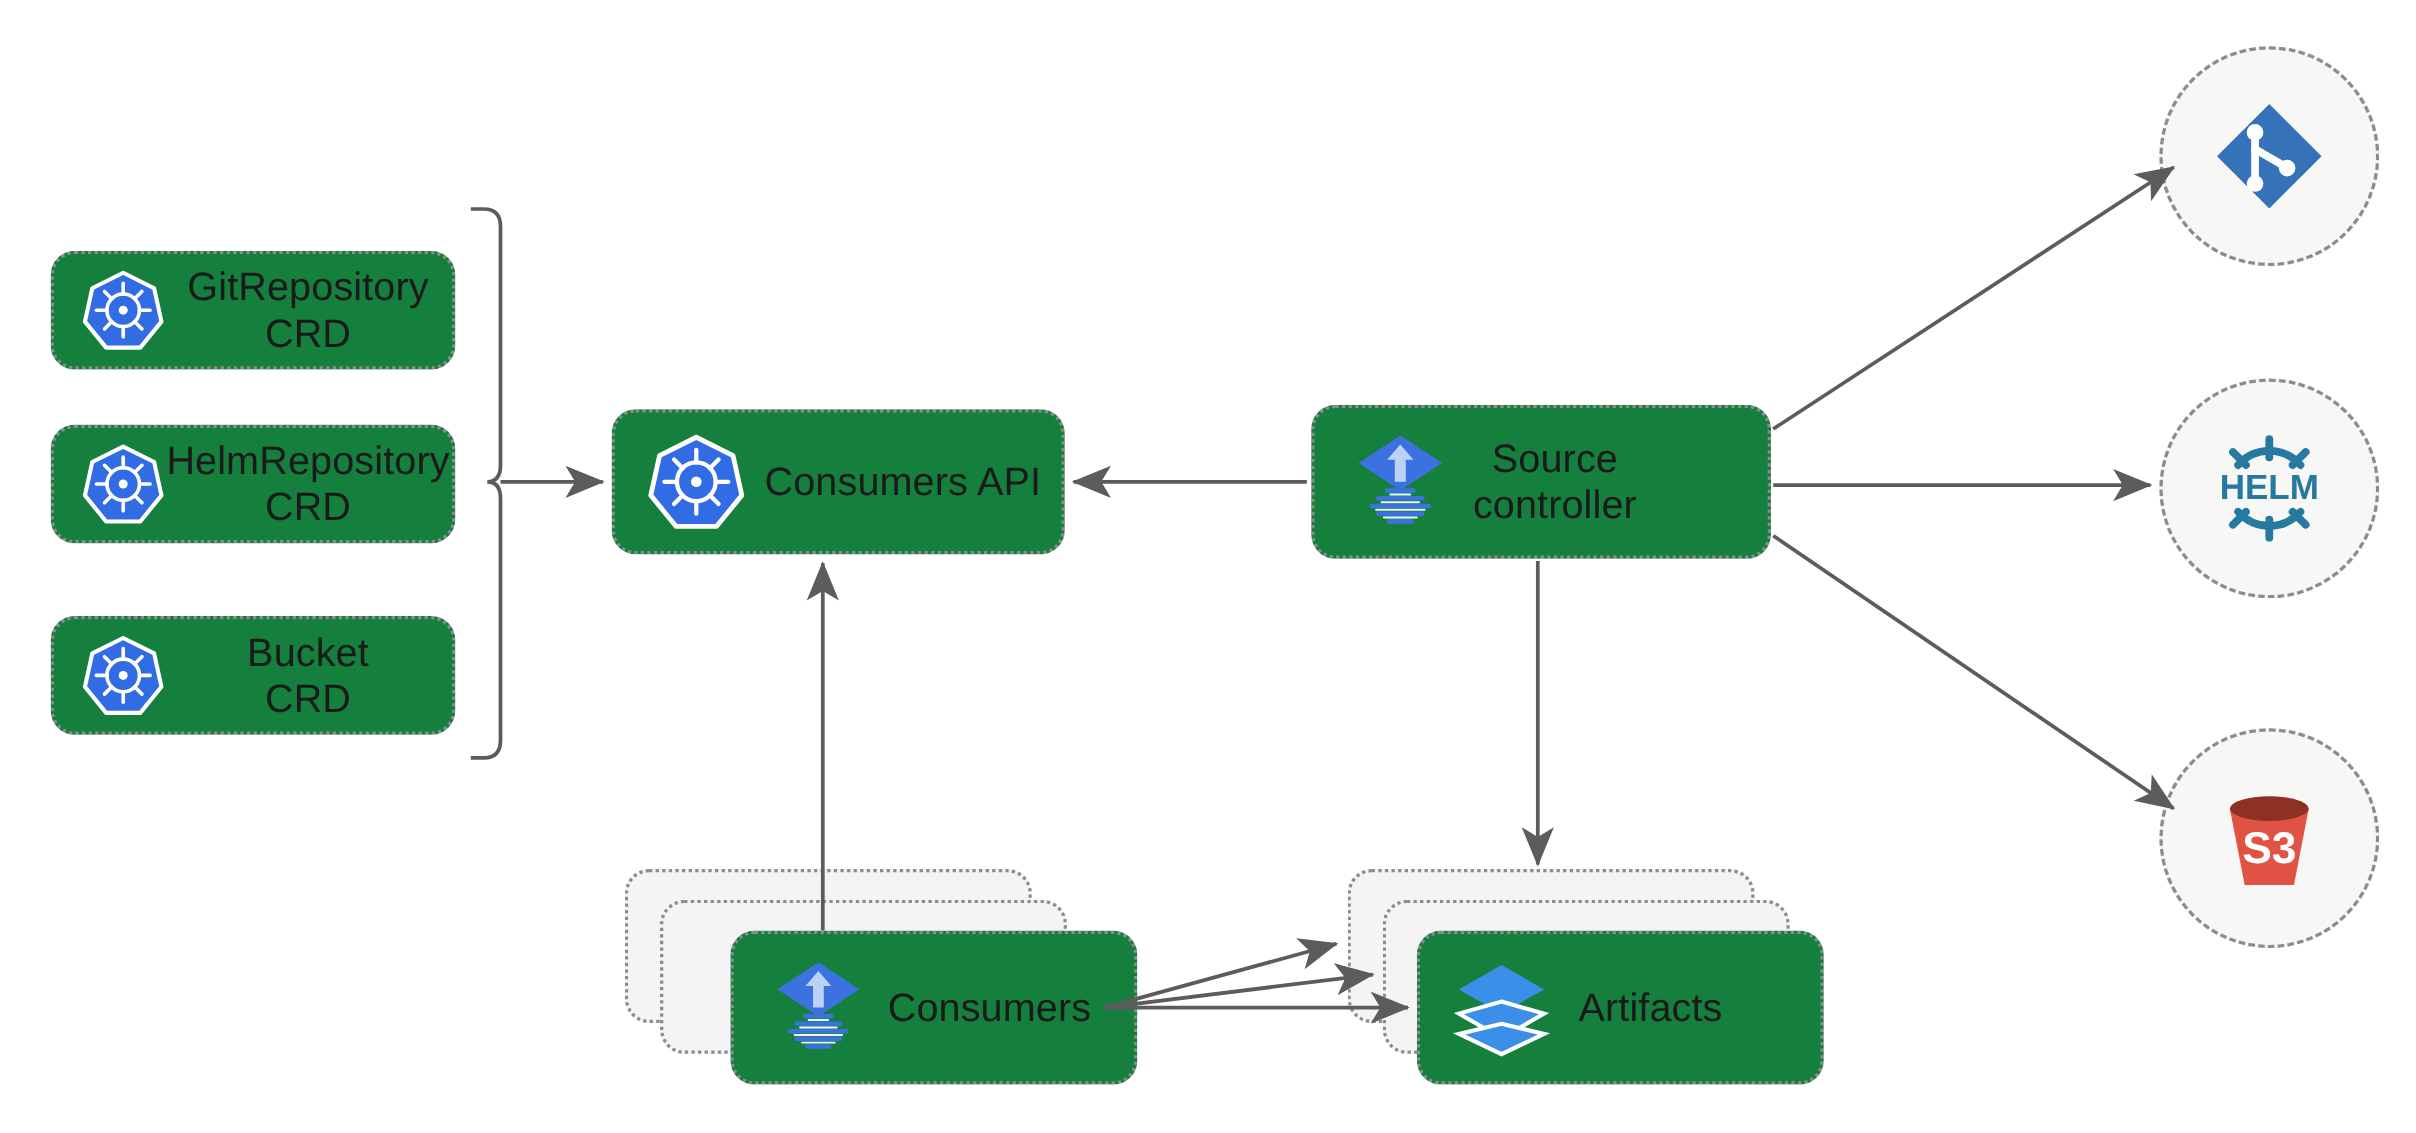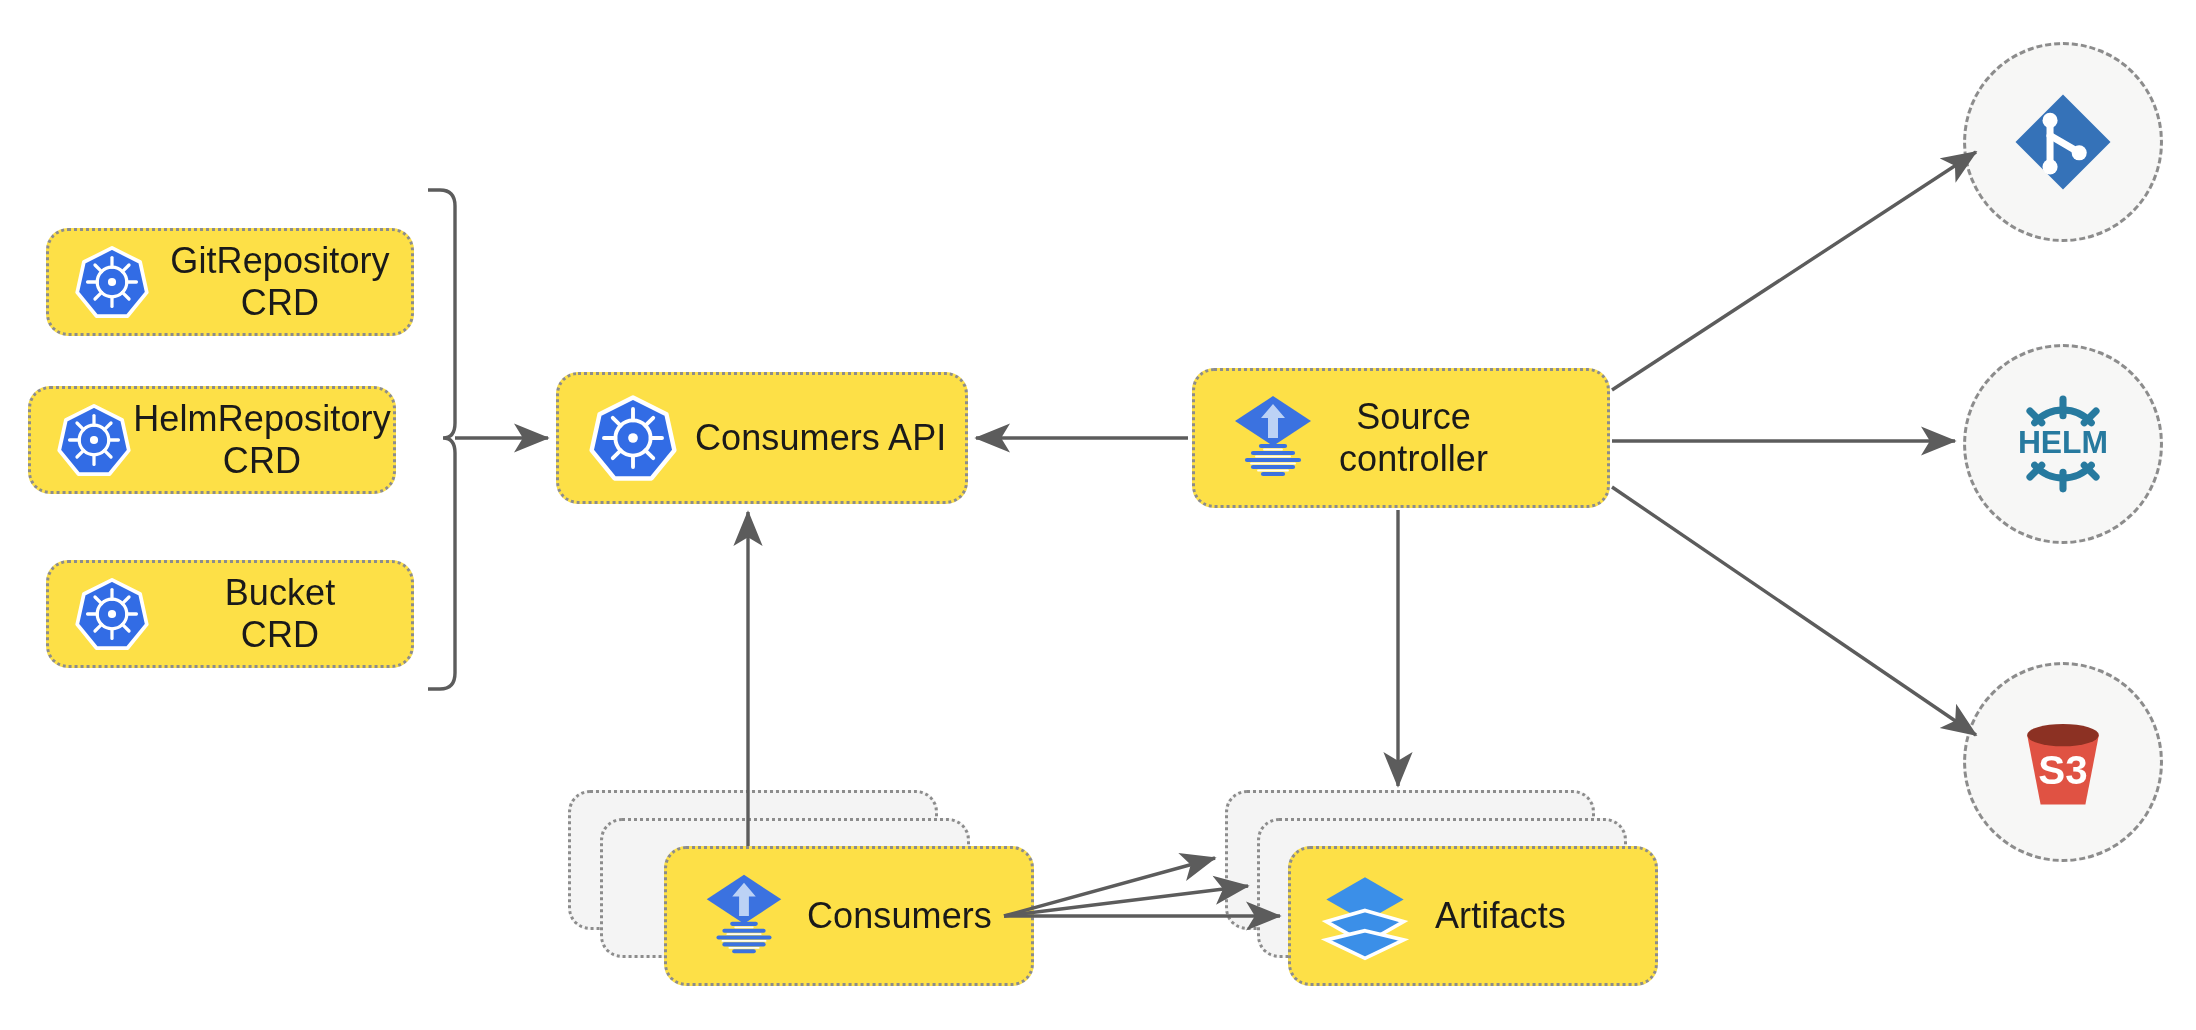--- a/index.html
+++ b/index.html
@@ -14,21 +14,21 @@
     position: relative;
     width: 2196px;
     height: 1030px;
     background: #ffffff;
     overflow: hidden;
   }
 
   
   .node {
     position: absolute;
-    background: #fde047;
+    background: #15803d;
     border: 3px dotted #8c8c8c;
     border-radius: 22px;
     box-sizing: border-box;
   }
   .node-inner {
     position: absolute;
     inset: 0;
     display: flex;
     align-items: center;
     box-sizing: border-box;
@@ -100,21 +100,21 @@
             <line x1="36" y1="64" x2="27" y2="73"></line>
           </g>
           <circle cx="50" cy="50" r="5.5" fill="#ffffff"></circle>
         </svg>
       </span>
       <span class="node-label">GitRepository
 CRD</span>
     </div>
   </div>
 
-  <div class="node crd" style="left:28px; top:386px; width:368px; height:108px;">
+  <div class="node crd" style="left:46px; top:386px; width:368px; height:108px;">
     <div class="node-inner">
       <span class="icon-slot">
         <svg class="icon-svg" width="74" height="74" viewBox="0 0 100 100">
           <polygon points="50,4 88,23 97,64 71,96 29,96 3,64 12,23" fill="#326ce5" stroke="#ffffff" stroke-width="5" stroke-linejoin="round"></polygon>
           <g fill="none" stroke="#ffffff" stroke-width="4.4" stroke-linecap="round">
             <circle cx="50" cy="50" r="20"></circle>
             <line x1="50" y1="17" x2="50" y2="30"></line>
             <line x1="50" y1="70" x2="50" y2="83"></line>
             <line x1="17" y1="50" x2="30" y2="50"></line>
             <line x1="70" y1="50" x2="83" y2="50"></line>

